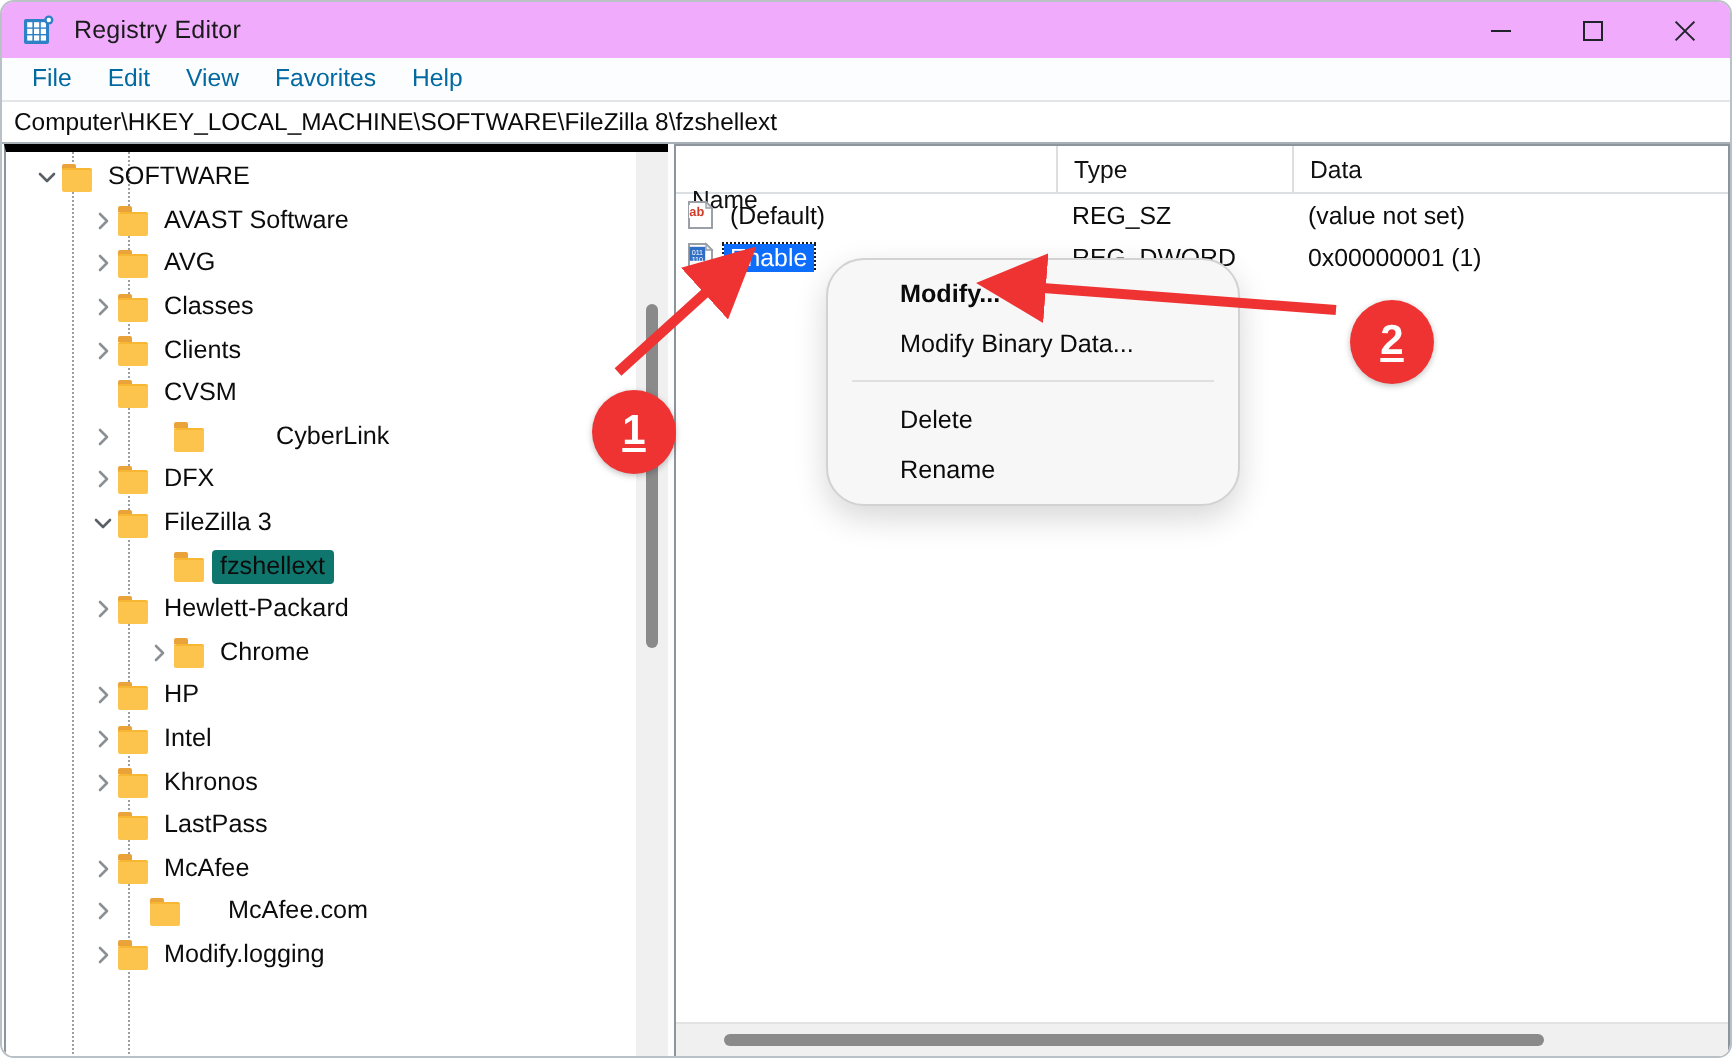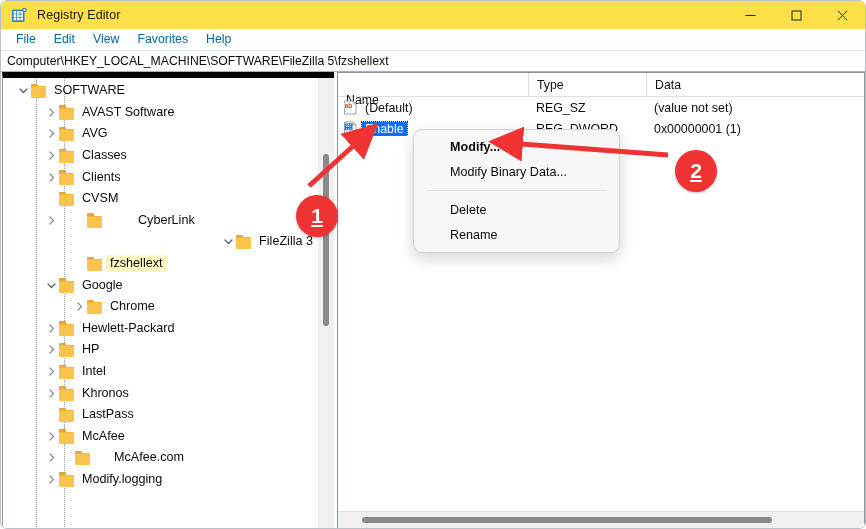--- a/index.html
+++ b/index.html
@@ -14,21 +14,21 @@
     background:#fbfdfe;
     border:1px solid #b9c0c6;
     box-sizing:border-box;
     overflow:hidden;
     border-radius:7px;
   }
 
   
   .titlebar{
     position:absolute;left:0;top:0;width:100%;height:28px;
-    background:#fde047;
+    background:#f0abfc;
     display:flex;align-items:center;
     box-sizing:border-box;
   }
   .title-left{display:flex;align-items:center;padding-left:10px;gap:9px;}
   .app-icon{width:17px;height:17px;position:relative;}
   .title-text{font-size:12.5px;color:#1b1b1b;letter-spacing:.1px;}
   .win-ctrls{margin-left:auto;display:flex;height:28px;}
   .win-btn{width:46px;height:28px;display:flex;align-items:center;justify-content:center;
            color:#20242a;font-size:11px;}
 
@@ -49,36 +49,36 @@
   .address-text{font-size:12.2px;color:#0b0b0b;padding-left:6px;white-space:nowrap;}
 
   
   .content{
     position:absolute;left:0;top:71px;right:0;bottom:0;
     display:flex;background:#fbfdfe;
   }
   .tree-pane{
     position:relative;width:332px;height:458px;
     background:#ffffff;
-    border-left:1px solid #8d949b;border-top:6px solid #000000;
+    border-left:1px solid #8d949b;border-top:4px solid #000000;
     border-bottom:1px solid #8d949b;
     box-sizing:border-box;overflow:hidden;
     margin-left:1px;
   }
   .tree-scroll{
     position:absolute;left:0;top:0;right:17px;bottom:0;overflow:hidden;
   }
   .tree-inner{position:relative;padding-top:2px;}
 
   .trow{
     position:relative;height:21.6px;display:flex;align-items:center;
     white-space:nowrap;font-size:12.6px;color:#0c0c0c;
   }
   .trow .lbl{padding:1px 4px 2px 4px;border-radius:2px;}
-  .trow.sel .lbl{background:#fef9c3;}
+  .trow.sel .lbl{background:#0f766e;}
   .chev{
     width:16px;height:16px;display:inline-flex;align-items:center;justify-content:center;
     flex:0 0 16px;
   }
   .chev svg{display:block;}
   .folder{
     width:16px;height:14px;flex:0 0 16px;margin-right:3px;position:relative;
   }
   .folder .tab{
     position:absolute;left:0;top:0px;width:7px;height:3px;background:#e9a33a;
@@ -136,21 +136,21 @@
     position:absolute;left:0;right:0;bottom:0;height:17px;background:#f0f0f0;
     border-top:1px solid #e2e2e2;
   }
   .hthumb{
     position:absolute;top:5px;height:6px;background:#8a8a8a;border-radius:3px;
   }
 
   
   .ctxmenu{
     position:absolute;left:412px;top:128px;width:207px;
-    background:#f7f7f7;border:1px solid #d2d2d2;border-radius:9px;
+    background:#f7f7f7;border:1px solid #d2d2d2;border-radius:19px;
     box-shadow:0 6px 16px rgba(0,0,0,.16);
     padding:4px 0 5px 0;box-sizing:border-box;z-index:40;
   }
   .ctxitem{
     height:25px;display:flex;align-items:center;padding-left:36px;
     font-size:12.6px;color:#0b0b0b;
   }
   .ctxitem.bold{font-weight:bold;}
   .ctxsep{height:1px;background:#e0e0e0;margin:6px 12px 6px 12px;}
 
@@ -213,21 +213,21 @@
 
   <div class="menubar">
     <div class="menu-item">File</div>
     <div class="menu-item">Edit</div>
     <div class="menu-item">View</div>
     <div class="menu-item">Favorites</div>
     <div class="menu-item">Help</div>
   </div>
 
   <div class="addressbar">
-    <div class="address-text">Computer\HKEY_LOCAL_MACHINE\SOFTWARE\FileZilla 5\fzshellext</div>
+    <div class="address-text">Computer\HKEY_LOCAL_MACHINE\SOFTWARE\FileZilla 8\fzshellext</div>
   </div>
 
   <div class="content">
 
     <div class="tree-pane">
       <div class="tree-scroll">
         <div class="guide" style="left:33px;"></div>
         <div class="guide" style="left:61px;"></div>
         <div class="tree-inner" id="tree-inner">
             <div class="trow" style="padding-left: 12px;">
@@ -303,21 +303,33 @@
                 <svg width="11" height="11" viewBox="0 0 11 11">
                   <polyline points="4,2 7.5,5.5 4,9" fill="none" stroke="#8b9096" stroke-width="1.3" stroke-linecap="round" stroke-linejoin="round"></polyline>
                 </svg>
               </span>
               <span class="folder">
                 <span class="tab"></span>
                 <span class="body"></span>
               </span>
               <span class="lbl">CyberLink</span>
             </div>
-            <div class="trow" style="padding-left: 40px; justify-content: flex-end;">
+            <div class="trow" style="padding-left: 40px;">
+              <span class="chev">
+                <svg width="11" height="11" viewBox="0 0 11 11">
+                  <polyline points="4,2 7.5,5.5 4,9" fill="none" stroke="#8b9096" stroke-width="1.3" stroke-linecap="round" stroke-linejoin="round"></polyline>
+                </svg>
+              </span>
+              <span class="folder">
+                <span class="tab"></span>
+                <span class="body"></span>
+              </span>
+              <span class="lbl">DFX</span>
+            </div>
+            <div class="trow" style="padding-left: 40px;">
               <span class="chev">
                 <svg width="11" height="11" viewBox="0 0 11 11">
                   <polyline points="2,4 5.5,7.5 9,4" fill="none" stroke="#5a6066" stroke-width="1.3" stroke-linecap="round" stroke-linejoin="round"></polyline>
                 </svg>
               </span>
               <span class="folder">
                 <span class="tab"></span>
                 <span class="body"></span>
               </span>
               <span class="lbl">FileZilla 3</span>
@@ -326,52 +338,40 @@
               <span class="chev"></span>
               <span class="folder">
                 <span class="tab"></span>
                 <span class="body"></span>
               </span>
               <span class="lbl">fzshellext</span>
             </div>
             <div class="trow" style="padding-left: 40px;">
               <span class="chev">
                 <svg width="11" height="11" viewBox="0 0 11 11">
-                  <polyline points="2,4 5.5,7.5 9,4" fill="none" stroke="#5a6066" stroke-width="1.3" stroke-linecap="round" stroke-linejoin="round"></polyline>
-                </svg>
-              </span>
-              <span class="folder">
-                <span class="tab"></span>
-                <span class="body"></span>
-              </span>
-              <span class="lbl">Google</span>
+                  <polyline points="4,2 7.5,5.5 4,9" fill="none" stroke="#8b9096" stroke-width="1.3" stroke-linecap="round" stroke-linejoin="round"></polyline>
+                </svg>
+              </span>
+              <span class="folder">
+                <span class="tab"></span>
+                <span class="body"></span>
+              </span>
+              <span class="lbl">Hewlett-Packard</span>
             </div>
             <div class="trow" style="padding-left: 68px;">
               <span class="chev">
                 <svg width="11" height="11" viewBox="0 0 11 11">
                   <polyline points="4,2 7.5,5.5 4,9" fill="none" stroke="#8b9096" stroke-width="1.3" stroke-linecap="round" stroke-linejoin="round"></polyline>
                 </svg>
               </span>
               <span class="folder">
                 <span class="tab"></span>
                 <span class="body"></span>
               </span>
               <span class="lbl">Chrome</span>
-            </div>
-            <div class="trow" style="padding-left: 40px;">
-              <span class="chev">
-                <svg width="11" height="11" viewBox="0 0 11 11">
-                  <polyline points="4,2 7.5,5.5 4,9" fill="none" stroke="#8b9096" stroke-width="1.3" stroke-linecap="round" stroke-linejoin="round"></polyline>
-                </svg>
-              </span>
-              <span class="folder">
-                <span class="tab"></span>
-                <span class="body"></span>
-              </span>
-              <span class="lbl">Hewlett-Packard</span>
             </div>
             <div class="trow" style="padding-left: 40px;">
               <span class="chev">
                 <svg width="11" height="11" viewBox="0 0 11 11">
                   <polyline points="4,2 7.5,5.5 4,9" fill="none" stroke="#8b9096" stroke-width="1.3" stroke-linecap="round" stroke-linejoin="round"></polyline>
                 </svg>
               </span>
               <span class="folder">
                 <span class="tab"></span>
                 <span class="body"></span>

